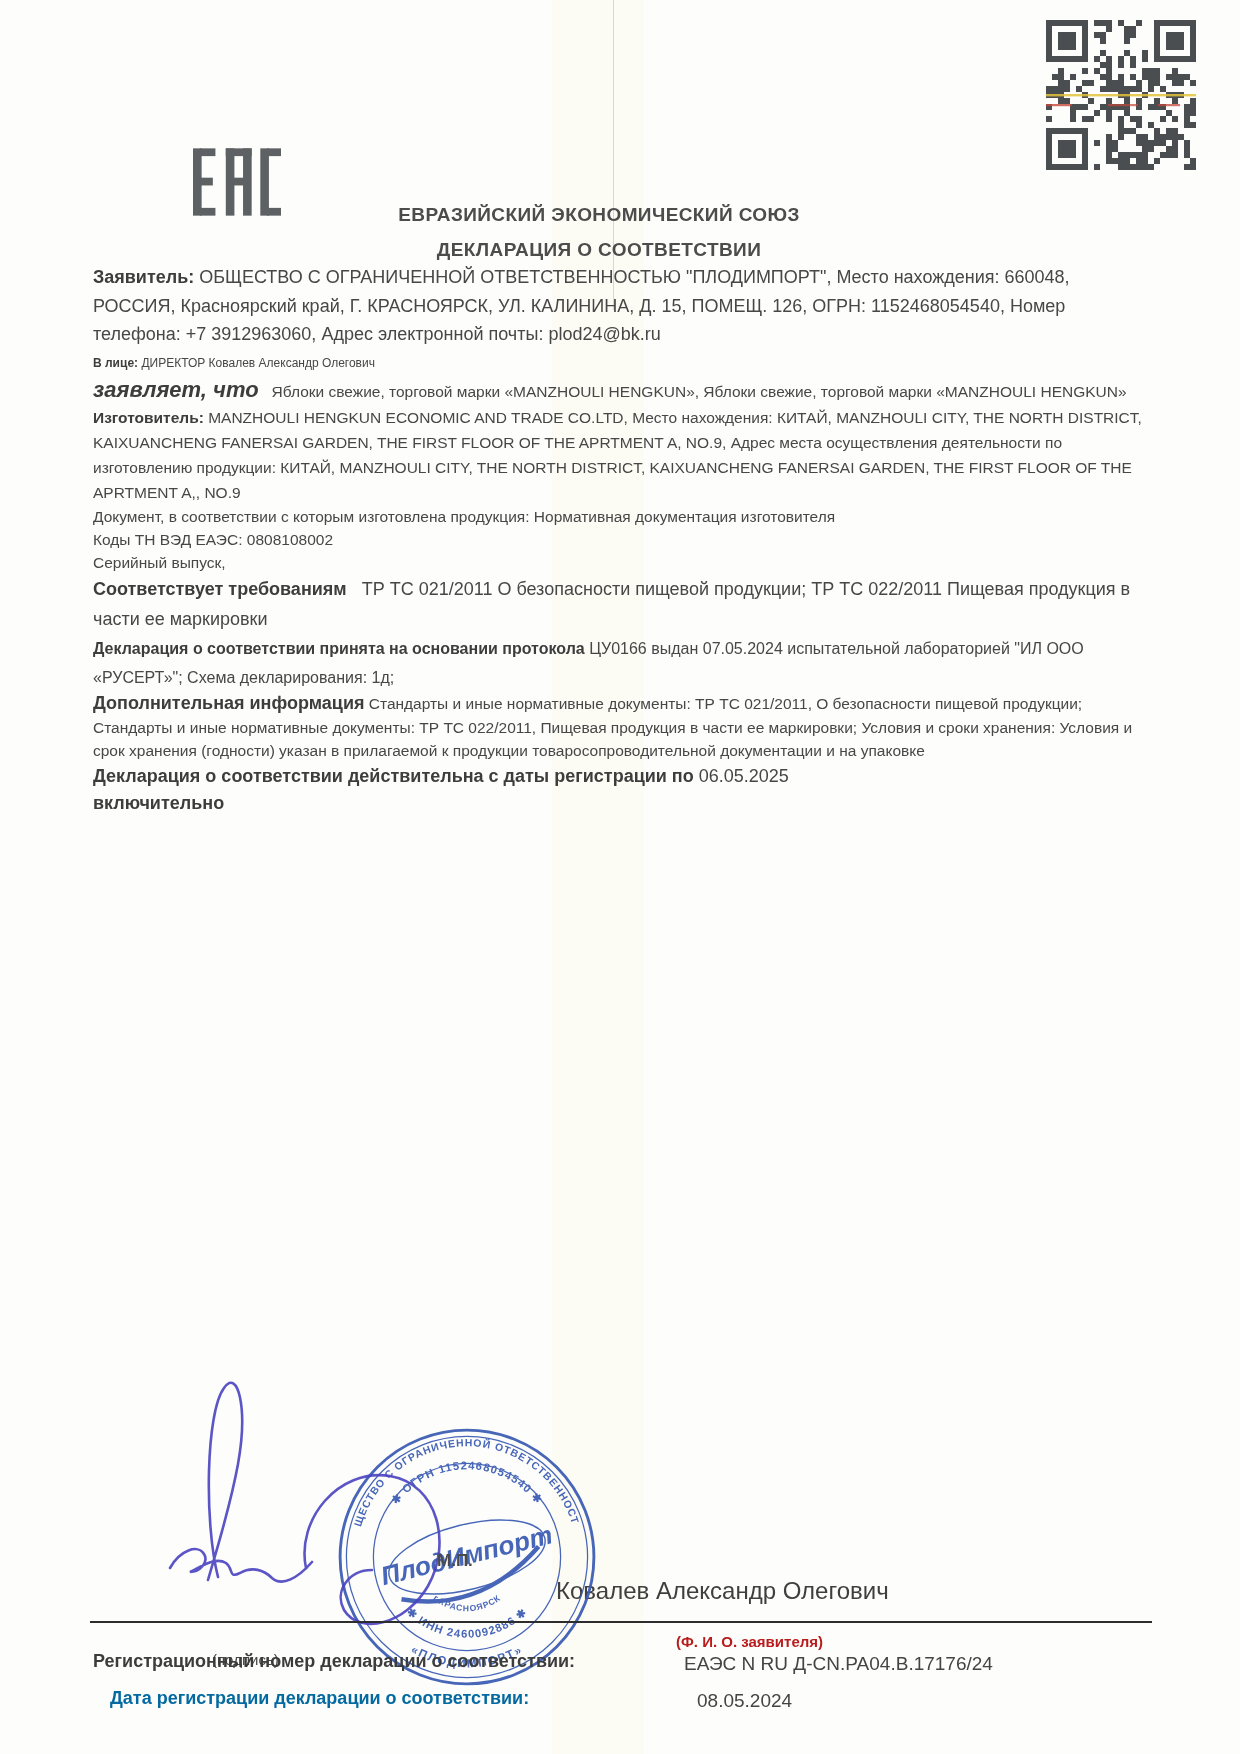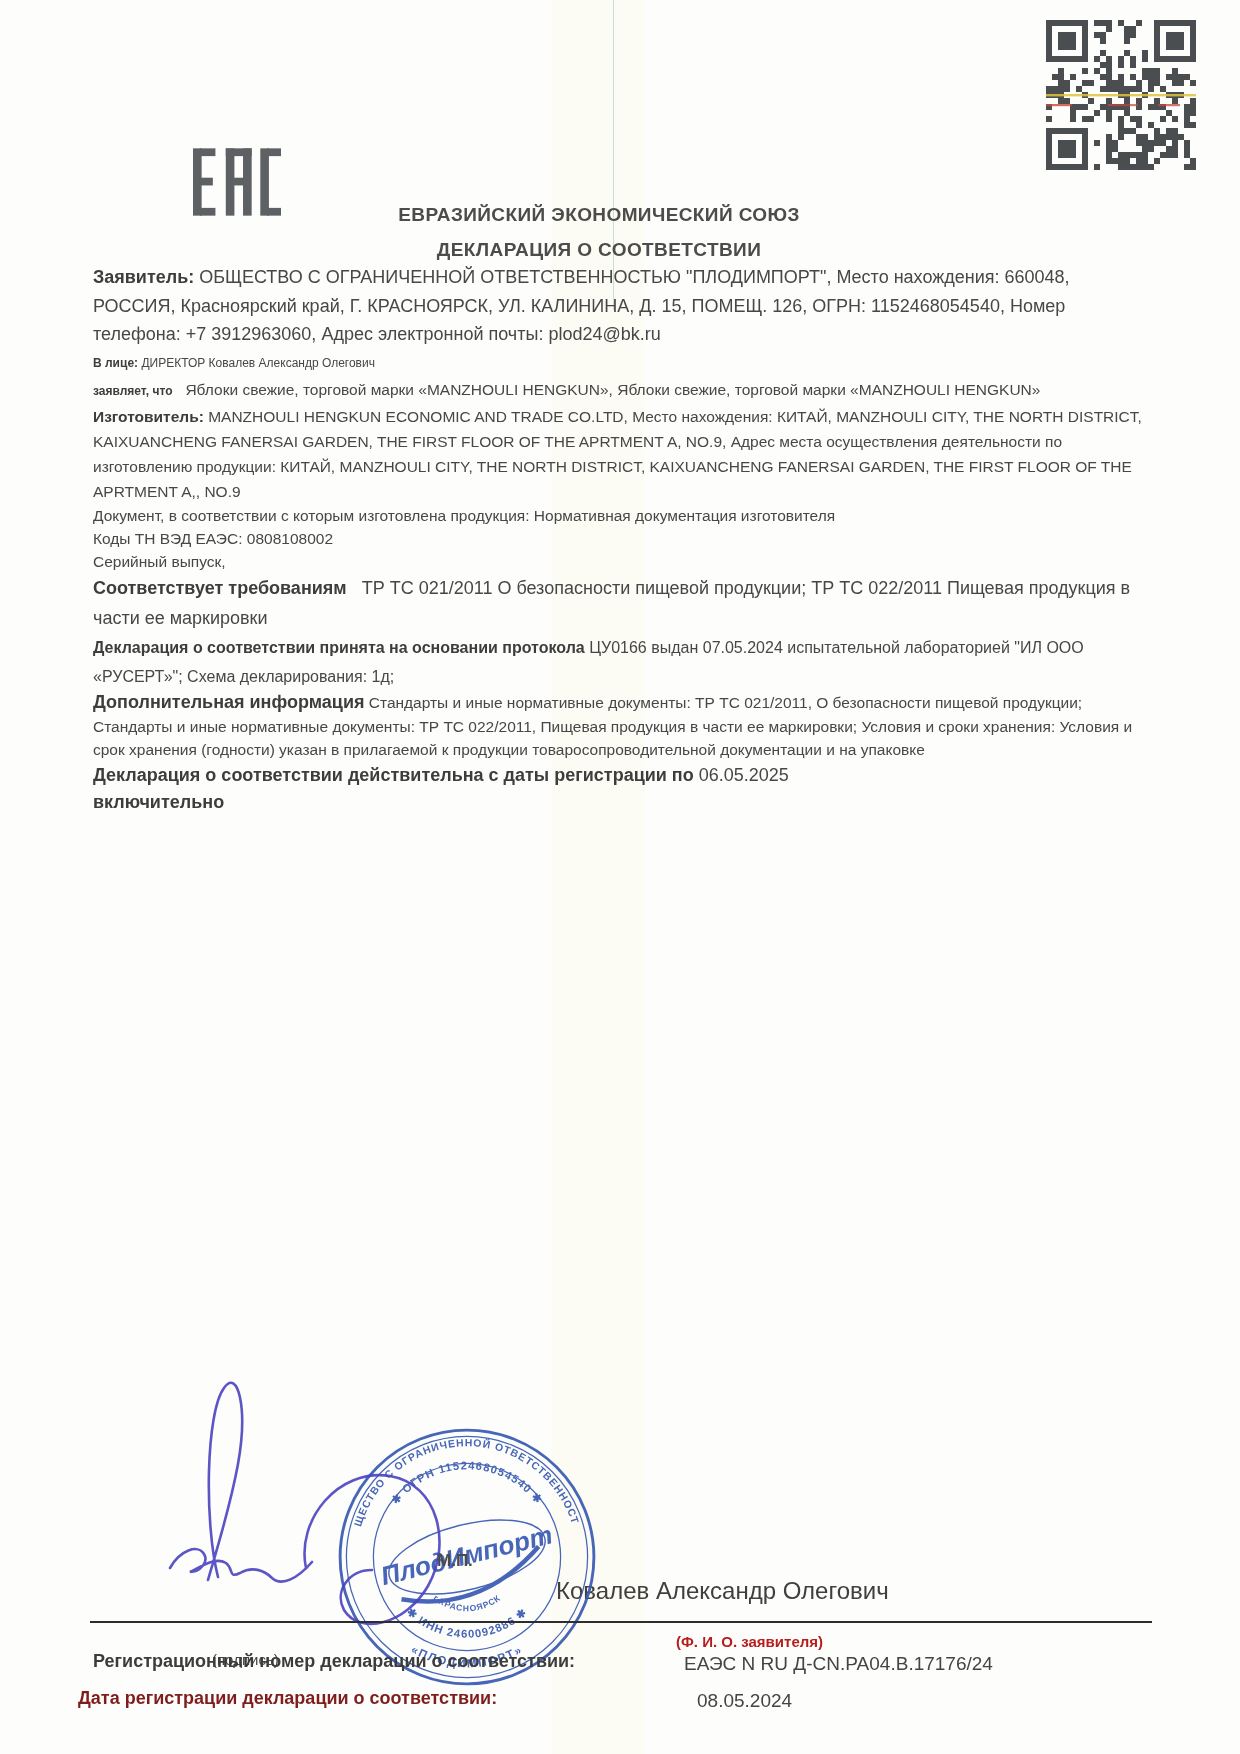--- a/index.html
+++ b/index.html
@@ -17,40 +17,40 @@
   .title-wrap{position:absolute;left:93px;top:156px;width:1012px;text-align:center;margin-top:48px;}
   .title1{font-size:19px;font-weight:bold;letter-spacing:.4px;color:#4c4c4c;}
   .title2{margin-top:13px;font-size:19px;font-weight:bold;letter-spacing:.4px;color:#4c4c4c;}
   
   .content{position:absolute;left:93px;top:263px;width:1058px;}
   .content p{margin:0;}
   b{color:#3d3d3d;}
   .p-applicant{font-size:18px;line-height:28.5px;}
   .p-inperson{margin-top:2px;font-size:12px;line-height:28.5px;}
   .p-declares{margin-top:4px;font-size:15.5px;line-height:26px;}
-  .p-declares b{font-size:12px;}
+  .p-declares b{font-size:22px;font-style:italic;}
   .p-manuf{font-size:15.5px;line-height:25px;}
   .p-small{font-size:15.5px;line-height:23px;}
   .p-conforms{margin-top:4px;font-size:18px;line-height:30px;}
   .p-basis{margin-top:10px;font-size:16px;line-height:29px;}
   .p-additional{margin-top:26px;font-size:15.5px;line-height:23.5px;}
   .p-additional b{font-size:18px;}
   .p-validity{margin-top:4px;font-size:18px;line-height:27.5px;font-weight:bold;color:#3d3d3d;}
   .p-validity .normal{font-weight:normal;color:#474747;}
   
   .signature{position:absolute;left:146px;top:1372px;z-index:3;}
   .stamp{position:absolute;left:332px;top:1422px;width:270px;height:270px;opacity:.93;z-index:2;}
   .mp{position:absolute;left:437px;top:1551px;font-size:17px;font-weight:bold;color:#4a4a4a;z-index:4;}
   .signatory{position:absolute;left:556px;top:1577px;font-size:24px;color:#3f3f3f;z-index:1;}
   .sig-line{position:absolute;left:90px;top:1621px;width:1062px;height:0;border-top:2px solid #2d2d2d;z-index:4;}
   .cap-sign{position:absolute;left:212px;top:1630px;font-size:15px;color:#454545;margin-top:21px;}
   .cap-name{position:absolute;left:676px;top:1633px;font-size:15px;font-weight:bold;color:#b91c1c;}
   .reg-label{position:absolute;left:93px;top:1651px;font-size:18px;font-weight:bold;color:#3c3c3c;z-index:4;}
   .reg-value{position:absolute;left:684px;top:1653px;font-size:19px;color:#444;z-index:4;}
-  .date-label{position:absolute;left:78px;top:1688px;font-size:18px;font-weight:bold;color:#7f1d1d;z-index:4;}
+  .date-label{position:absolute;left:110px;top:1688px;font-size:18px;font-weight:bold;color:#0369a1;z-index:4;}
   .date-value{position:absolute;left:697px;top:1690px;font-size:19px;color:#444;z-index:4;}
   .stamp text{font-family:"Liberation Sans",sans-serif;}
 </style>
 </head>
 <body>
 
 <div class="page">
 
   <div class="scan-tint"></div>
   <div class="scan-line-v"></div>

